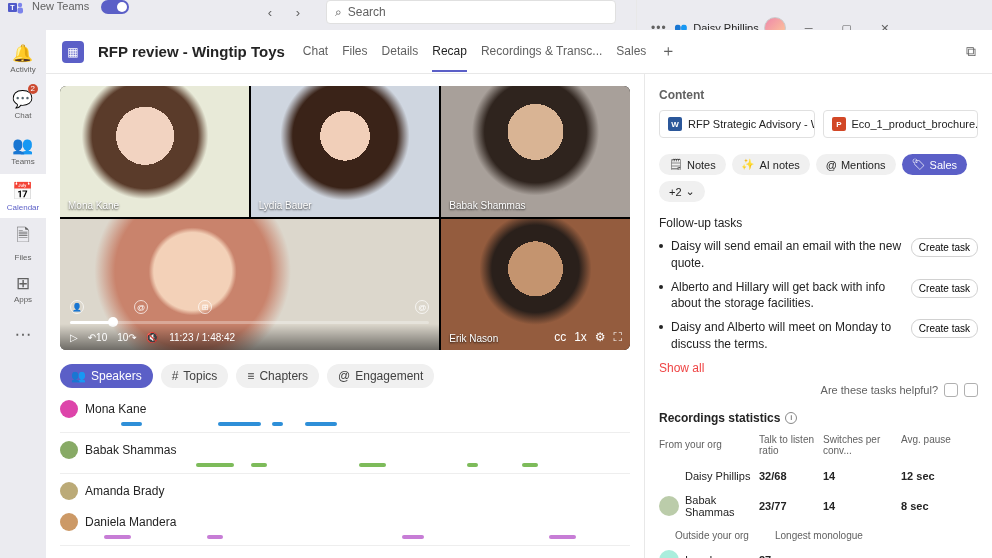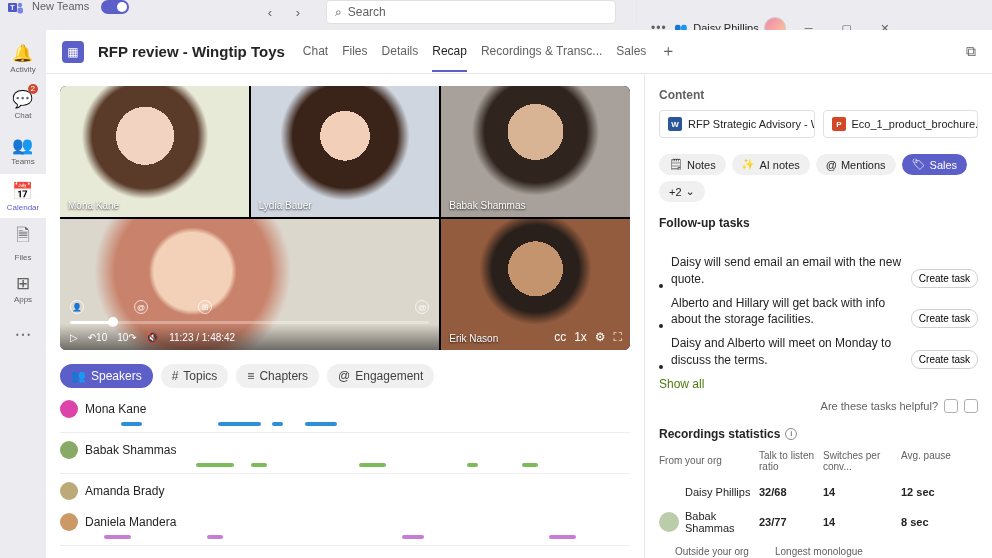--- a/index.html
+++ b/index.html
@@ -62,27 +62,27 @@
 .spk .track{height:6px;position:relative;margin-left:28px}
 .spk .seg{position:absolute;height:4px;border-radius:2px;top:1px}
 .right{width:348px;border-left:1px solid #e8e8e8;padding:14px 14px 0;overflow-y:auto;font-size:12px}
 .right h4{font-size:12px;font-weight:600;color:#616161;margin-bottom:8px}
 .files{display:flex;gap:8px;margin-bottom:16px}
 .file{flex:1;border:1px solid #e0e0e0;border-radius:4px;padding:6px 8px;display:flex;align-items:center;gap:6px;font-size:11px;cursor:pointer;overflow:hidden;white-space:nowrap}
 .file .fi{width:14px;height:14px;flex-shrink:0}
 .chips{display:flex;gap:6px;margin-bottom:14px;flex-wrap:wrap}
 .chip{padding:4px 10px;border-radius:14px;background:#f0f0f0;font-size:11px;display:flex;align-items:center;gap:4px;cursor:pointer}
 .chip.active{background:#5b5fc7;color:#fff}
-.sect{font-size:12px;font-weight:700;margin-bottom:24px}
+.sect{font-size:12px;font-weight:400;margin-bottom:8px}
 .tasks{display:flex;flex-direction:column;gap:7px;margin-bottom:8px}
-.task{display:flex;align-items:flex-end;gap:8px}
+.task{display:flex;align-items:flex-start;gap:8px}
 .task .dot{width:4px;height:4px;background:#242424;border-radius:50%;margin-top:6px;flex-shrink:0}
 .task .txt{flex:1;font-size:12px;line-height:1.4}
 .task .btn{border:1px solid #d1d1d1;background:#fff;border-radius:9px;padding:3px 7px;font-size:10px;cursor:pointer;flex-shrink:0}
-.link{color:#4d7c0f;font-size:12px;cursor:pointer}
+.link{color:#ef4444;font-size:12px;cursor:pointer}
 .helpful{display:flex;align-items:center;gap:6px;justify-content:flex-end;font-size:11px;color:#616161;margin:8px 0 14px}
 .helpful .thumb{width:14px;height:14px;border:1px solid #b0b0b0;border-radius:3px;cursor:pointer}
 .stats{margin-bottom:10px}
 .stats .h{display:flex;align-items:center;gap:5px;font-weight:600;font-size:12px;margin-bottom:9px}
 .stats .info{width:12px;height:12px;border:1px solid #888;border-radius:50%;font-size:8px;display:flex;align-items:center;justify-content:center;color:#888}
 .stbl{width:100%;font-size:11px}
 .stbl .shdr{display:flex;color:#616161;margin-bottom:6px;font-size:10px}
 .stbl .srow{display:flex;align-items:center;padding:4px 0}
 .stbl .c1{width:100px;display:flex;align-items:center;gap:6px}
 .stbl .c2{width:64px}

